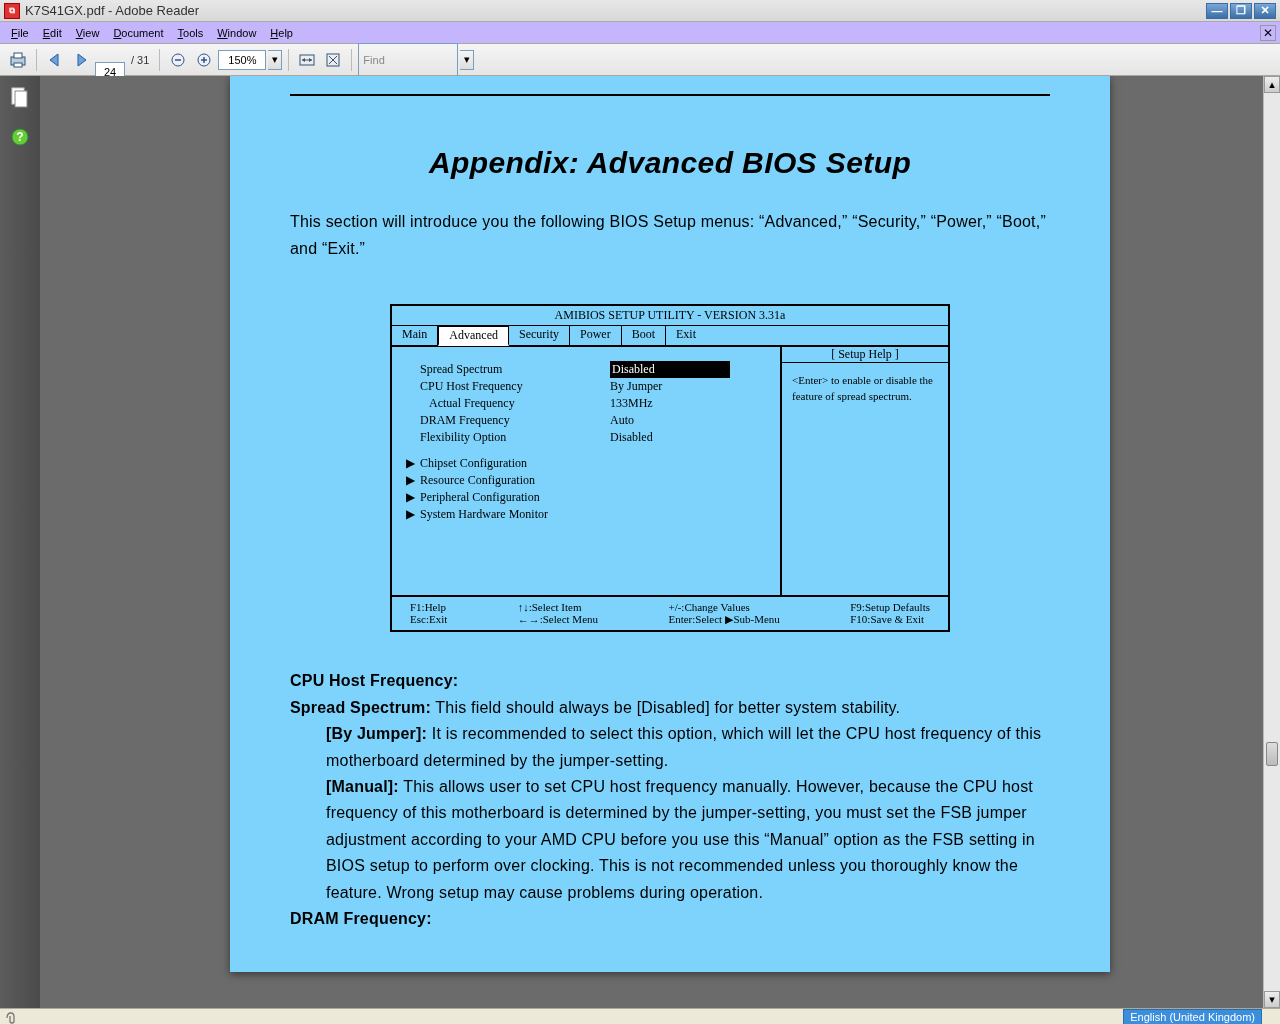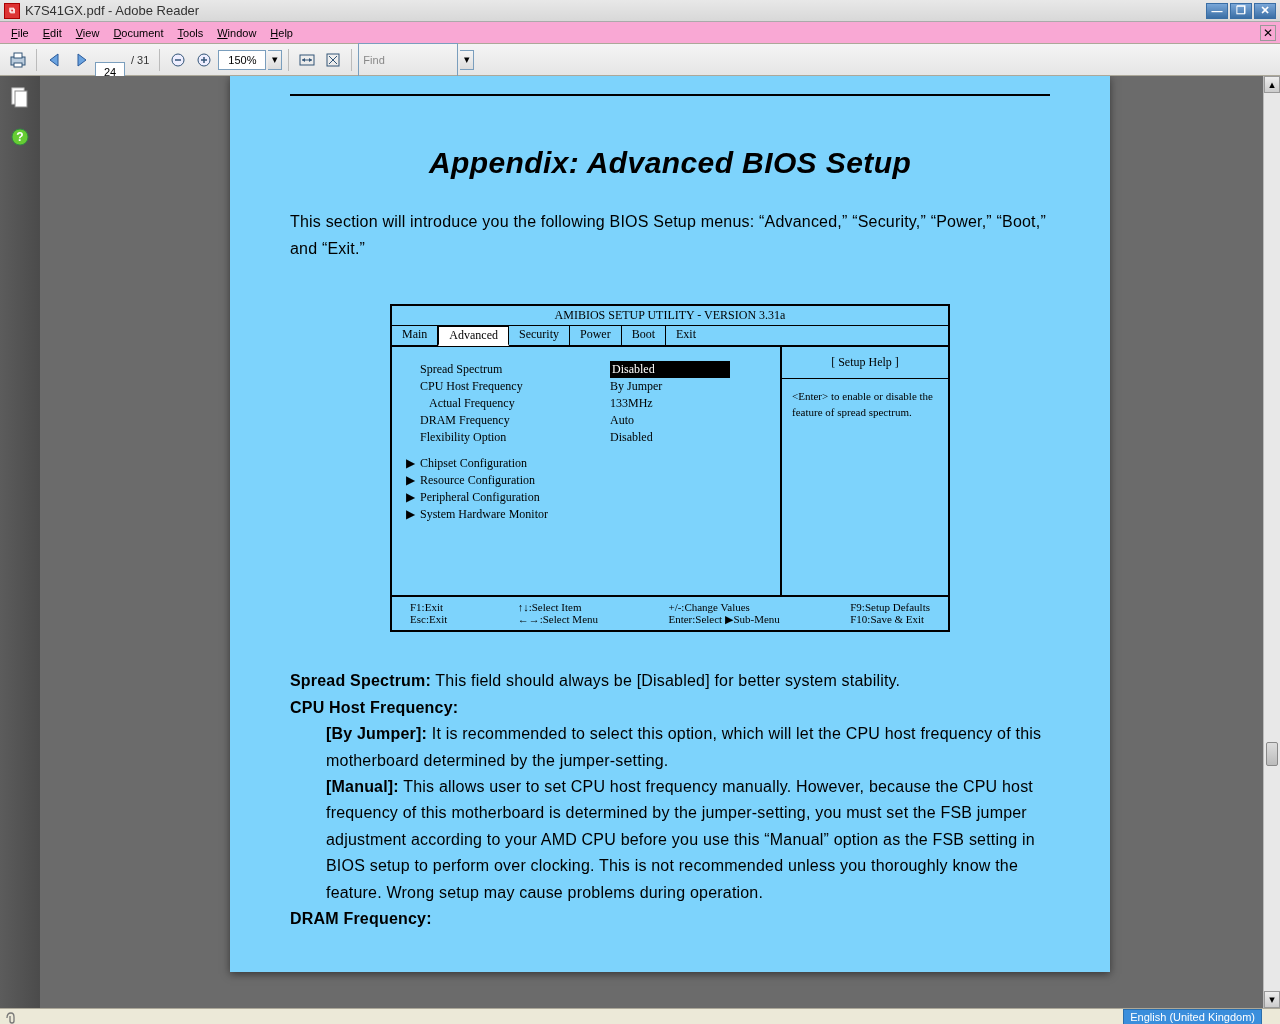--- a/index.html
+++ b/index.html
@@ -7,21 +7,21 @@
 
 
 .titlebar { height: 22px; background: linear-gradient(#e8e8e8,#d8d8d8); border-bottom: 1px solid #aaa; display: flex; align-items: center; padding: 0 4px; }
 .titlebar .pdf-icon { width: 16px; height: 16px; background: #d33; border: 1px solid #a00; margin-right: 5px; display:flex; align-items:center; justify-content:center; color:#fff; font-size:8px; font-weight:bold; }
 .titlebar .title-text { font-size: 13px; color: #333; }
 .titlebar .spacer { flex: 1; }
 .winbtn { width: 22px; height: 16px; margin-left: 2px; border: 1px solid #3a6ea5; background: linear-gradient(#7aa7d8,#3a6ea5); display:flex; align-items:center; justify-content:center; color:#fff; font-weight:bold; font-family: Arial; cursor:pointer; }
 .winbtn.close { background: linear-gradient(#7aa7d8,#3a6ea5); }
 
 
-.menubar { height: 22px; background: #f9a8d4; border-bottom: 1px solid #aca899; display: flex; align-items: center; padding: 0 4px; }
+.menubar { height: 22px; background: #c4b5fd; border-bottom: 1px solid #aca899; display: flex; align-items: center; padding: 0 4px; }
 .menubar span { padding: 2px 7px; cursor: pointer; }
 .menubar span u { text-decoration: underline; }
 .menubar-close { margin-left: auto; width:16px; height:16px; display:flex; align-items:center; justify-content:center; font-family:Arial; font-size:12px; cursor:pointer; border:1px solid #999; }
 
 
 .toolbar { height: 32px; background: linear-gradient(#f5f5f5,#e5e5e5); border-bottom: 1px solid #aca899; display:flex; align-items:center; padding: 0 6px; gap:2px; }
 .tbtn { width:24px; height:24px; border:1px solid transparent; display:flex; align-items:center; justify-content:center; cursor:pointer; border-radius:2px; }
 .tsep { width:1px; height:22px; background:#bbb; margin: 0 4px; }
 .page-input { width:30px; height:20px; text-align:center; border:1px solid #7a9ebd; font-size:11px;margin-top:24px; }
 .page-total { padding: 0 4px; color:#333; }
@@ -48,21 +48,21 @@
 
 
 .bios { margin: 0 auto 36px auto; width: 560px; border:2px solid #000; font-family: "Times New Roman", serif; font-size: 12px; }
 .bios-title { text-align:center; padding:2px 0; font-size:12px; border-bottom:1px solid #000; }
 .bios-tabs { display:flex; border-bottom:2px solid #000; }
 .bios-tab { padding: 1px 10px; border-right:1px solid #000; }
 .bios-tab.active { border:1px solid #000; border-bottom:2px solid #fff; margin-bottom:-1px; background:#fff; }
 .bios-body { display:flex; min-height: 250px; border-bottom:2px solid #000; }
 .bios-left { flex:1; padding: 14px 10px 8px 28px; position:relative; }
 .bios-right { width: 168px; border-left:2px solid #000; }
-.bios-help-title { text-align:center; padding:8px 0; border-bottom:1px solid #000; }
+.bios-help-title { text-align:center; padding:0 0; border-bottom:1px solid #000; }
 .bios-help-body { padding: 10px 10px; font-size: 11px; line-height:1.4; }
 .bios-row { display:flex; line-height:1.4; }
 .bios-label { width: 190px; }
 .bios-val { }
 .bios-val.hl { background:#000; color:#fff; padding: 0 2px 0 2px; display:inline-block; width:120px; }
 .bios-arrow { margin-left:-14px; width:14px; display:inline-block; }
 .bios-footer { display:flex; justify-content:space-between; padding: 4px 18px; font-size:11px; }
 .bios-footer > div { display:flex; flex-direction:column; }
 
 .doc-body { font-size: 16px; line-height: 1.65; letter-spacing: 0.2px; }
@@ -231,41 +231,41 @@
                 <span>System Hardware Monitor</span>
               </div>
           </div>
           <div class="bios-right">
             <div class="bios-help-title">[   Setup Help   ]</div>
             <div class="bios-help-body">&lt;Enter&gt; to enable or disable the feature of spread spectrum.</div>
           </div>
         </div>
         <div class="bios-footer">
           <div>
-              <span>F1:Exit</span>
+              <span>F1:Help</span>
               <span>Esc:Exit</span>
             </div>
           <div>
               <span>↑↓:Select Item</span>
               <span>←→:Select Menu</span>
             </div>
           <div>
               <span>+/-:Change Values</span>
               <span>Enter:Select   ▶Sub-Menu</span>
             </div>
           <div>
               <span>F9:Setup Defaults</span>
               <span>F10:Save &amp; Exit</span>
             </div>
         </div>
       </div>
 
       <div class="doc-body">
+        <p><b>CPU Host Frequency:</b></p>
         <p><b>Spread Spectrum:</b><span> This field should always be [Disabled] for better system stability.</span></p>
-        <p><b>CPU Host Frequency:</b></p>
         <p class="indent1"><b>[By Jumper]:</b><span> It is recommended to select this option, which will let the CPU host frequency of this motherboard determined by the jumper-setting.</span></p>
         <p class="indent1"><b>[Manual]:</b><span> This allows user to set CPU host frequency manually. However, because the CPU host frequency of this motherboard is determined by the jumper-setting, you must set the FSB jumper adjustment according to your AMD CPU before you use this “Manual” option as the FSB setting in BIOS setup to perform over clocking. This is not recommended unless you thoroughly know the feature. Wrong setup may cause problems during operation.</span></p>
         <p><b>DRAM Frequency:</b></p>
       </div>
     </div>
 
     <div class="scrolltrack">
       <div class="scrollbtn up">▴</div>
       <div class="scrollthumb"></div>
       <div class="scrollbtn down">▾</div>

